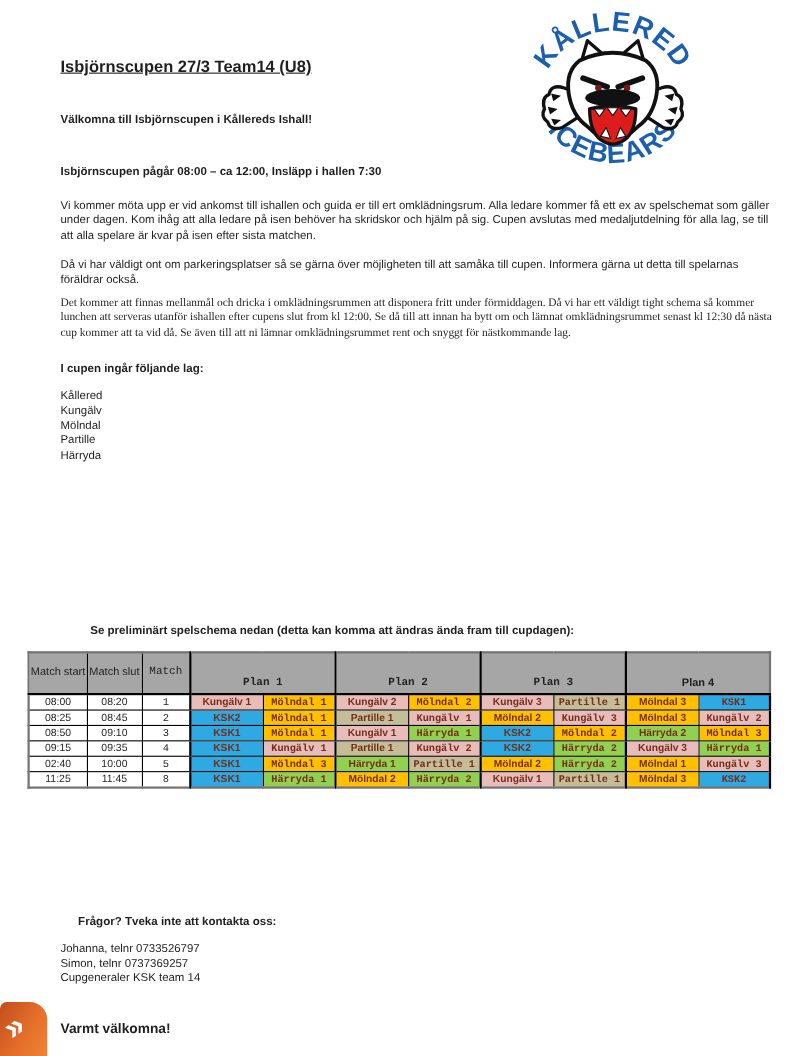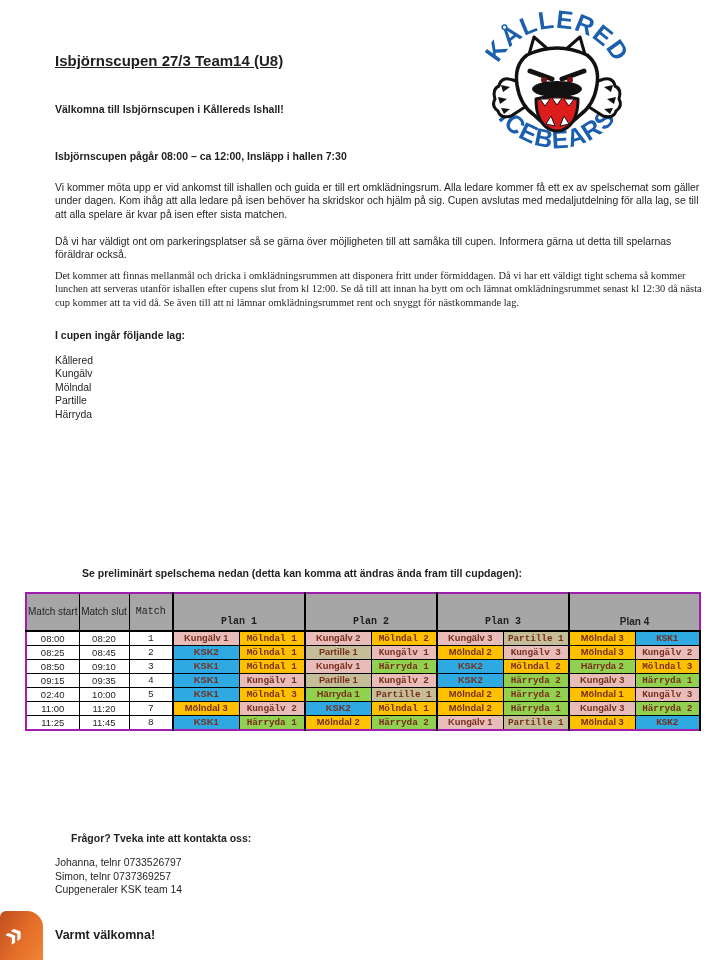--- a/index.html
+++ b/index.html
@@ -20,21 +20,21 @@
   .sched-note{left:55px;top:567px;font-size:10.5px;font-weight:bold;margin-left:27px;}
   .contact-head{left:55px;top:832px;font-size:10.5px;font-weight:bold;padding-left:16px;}
   .contact-list{left:55px;top:856px;font-size:10.4px;line-height:13.6px;}
   .closing{left:55px;top:928px;font-size:12.5px;font-weight:bold;}
 
   
   .logo{left:471px;top:6px;width:172px;height:164px;}
 
   
   .sched{left:25px;top:592px;}
-  table.schedule{border-collapse:collapse;table-layout:fixed;width:674px;border:2px solid #a21caf;}
+  table.schedule{border-collapse:collapse;table-layout:fixed;width:674px;border:2px solid #737373;}
   table.schedule td,table.schedule th{border:1px solid #000;padding:0;text-align:center;overflow:hidden;white-space:nowrap;}
   table.schedule th{background:#a6a6a6;font-weight:normal;font-size:10px;line-height:11.5px;height:33px;vertical-align:middle;border-bottom:2px solid #000;}
   table.schedule th.plan{font-weight:bold;vertical-align:bottom;padding-bottom:3px;}
   table.schedule td{font-size:9.5px;height:13px;line-height:13px;}
   table.schedule .gsep{border-right:2px solid #000;font-family:Liberation Mono, monospace;}
   table.schedule td.team{font-weight:bold;font-size:9.3px;}
   table.schedule td.spola-label{font-size:10px;height:20px;line-height:20px;}
   table.schedule td.spolning{font-weight:bold;font-size:15px;height:20px;line-height:20px;letter-spacing:.3px;}
 
   
@@ -180,33 +180,20 @@
           <td class="team" style="background: rgb(47, 169, 225); color: rgb(119, 45, 27);">KSK1</td>
           <td class="team gsep" style="background: rgb(255, 192, 0); color: rgb(119, 45, 27);">Mölndal 3</td>
           <td class="team" style="background: rgb(146, 208, 80); color: rgb(119, 45, 27);">Härryda 1</td>
           <td class="team gsep" style="background: rgb(196, 189, 151); color: rgb(119, 45, 27);">Partille 1</td>
           <td class="team" style="background: rgb(255, 192, 0); color: rgb(119, 45, 27);">Mölndal 2</td>
           <td class="team gsep" style="background: rgb(146, 208, 80); color: rgb(119, 45, 27);">Härryda 2</td>
           <td class="team" style="background: rgb(255, 192, 0); color: rgb(119, 45, 27);">Mölndal 1</td>
           <td class="team gsep" style="background: rgb(232, 188, 185); color: rgb(119, 45, 27);">Kungälv 3</td>
         </tr>
         <tr>
-          <td>11:00</td>
-          <td>11:20</td>
-          <td class="gsep">7</td>
-          <td class="team" style="background: rgb(255, 192, 0); color: rgb(119, 45, 27);">Mölndal 3</td>
-          <td class="team gsep" style="background: rgb(232, 188, 185); color: rgb(119, 45, 27);">Kungälv 2</td>
-          <td class="team" style="background: rgb(47, 169, 225); color: rgb(119, 45, 27);">KSK2</td>
-          <td class="team gsep" style="background: rgb(255, 192, 0); color: rgb(119, 45, 27);">Mölndal 1</td>
-          <td class="team" style="background: rgb(255, 192, 0); color: rgb(119, 45, 27);">Mölndal 2</td>
-          <td class="team gsep" style="background: rgb(146, 208, 80); color: rgb(119, 45, 27);">Härryda 1</td>
-          <td class="team" style="background: rgb(232, 188, 185); color: rgb(119, 45, 27);">Kungälv 3</td>
-          <td class="team gsep" style="background: rgb(146, 208, 80); color: rgb(119, 45, 27);">Härryda 2</td>
-        </tr>
-        <tr>
           <td>11:25</td>
           <td>11:45</td>
           <td class="gsep">8</td>
           <td class="team" style="background: rgb(47, 169, 225); color: rgb(119, 45, 27);">KSK1</td>
           <td class="team gsep" style="background: rgb(146, 208, 80); color: rgb(119, 45, 27);">Härryda 1</td>
           <td class="team" style="background: rgb(255, 192, 0); color: rgb(119, 45, 27);">Mölndal 2</td>
           <td class="team gsep" style="background: rgb(146, 208, 80); color: rgb(119, 45, 27);">Härryda 2</td>
           <td class="team" style="background: rgb(232, 188, 185); color: rgb(119, 45, 27);">Kungälv 1</td>
           <td class="team gsep" style="background: rgb(196, 189, 151); color: rgb(119, 45, 27);">Partille 1</td>
           <td class="team" style="background: rgb(255, 192, 0); color: rgb(119, 45, 27);">Mölndal 3</td>

